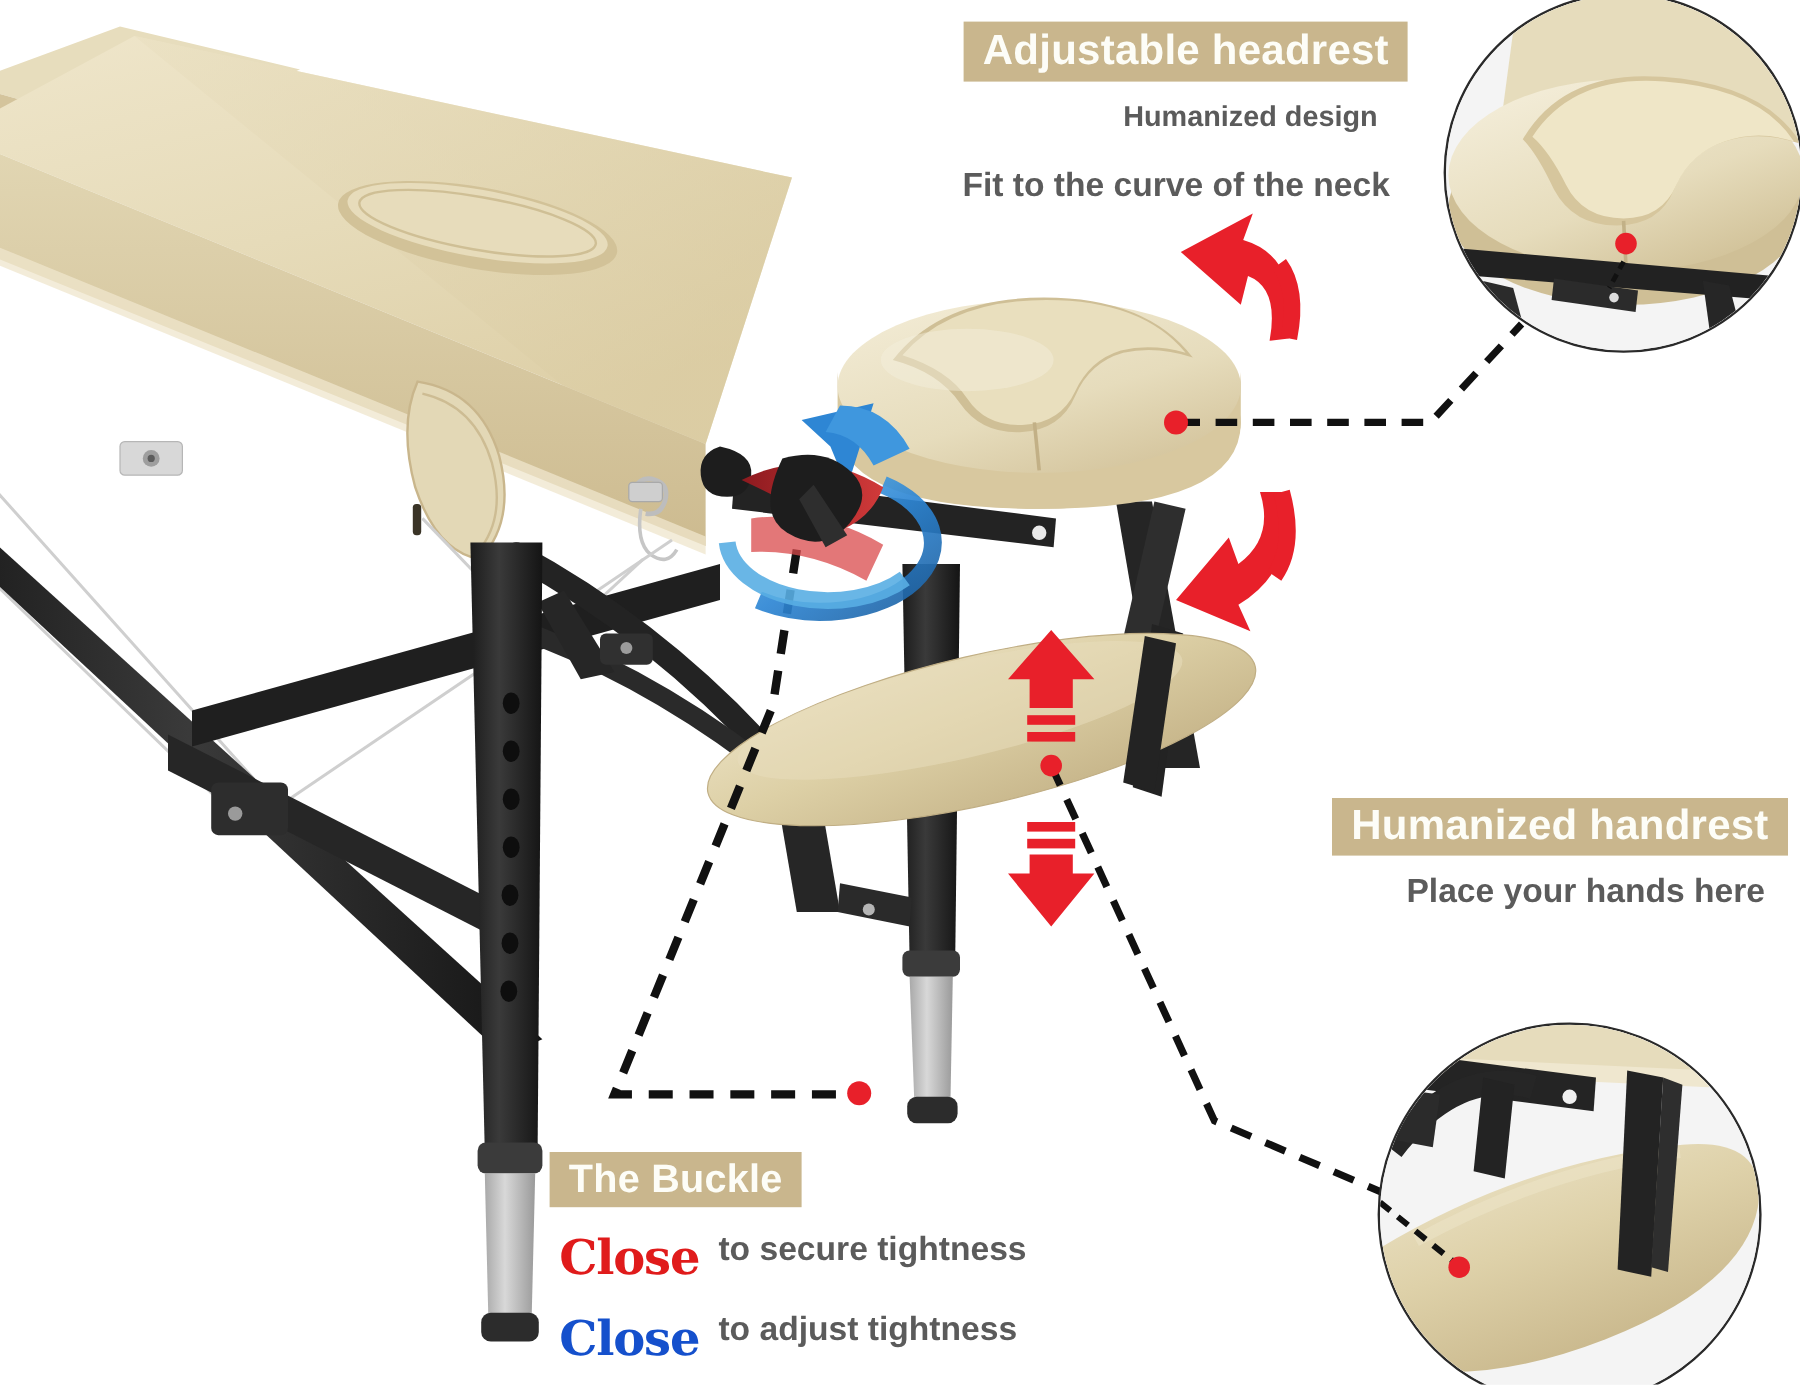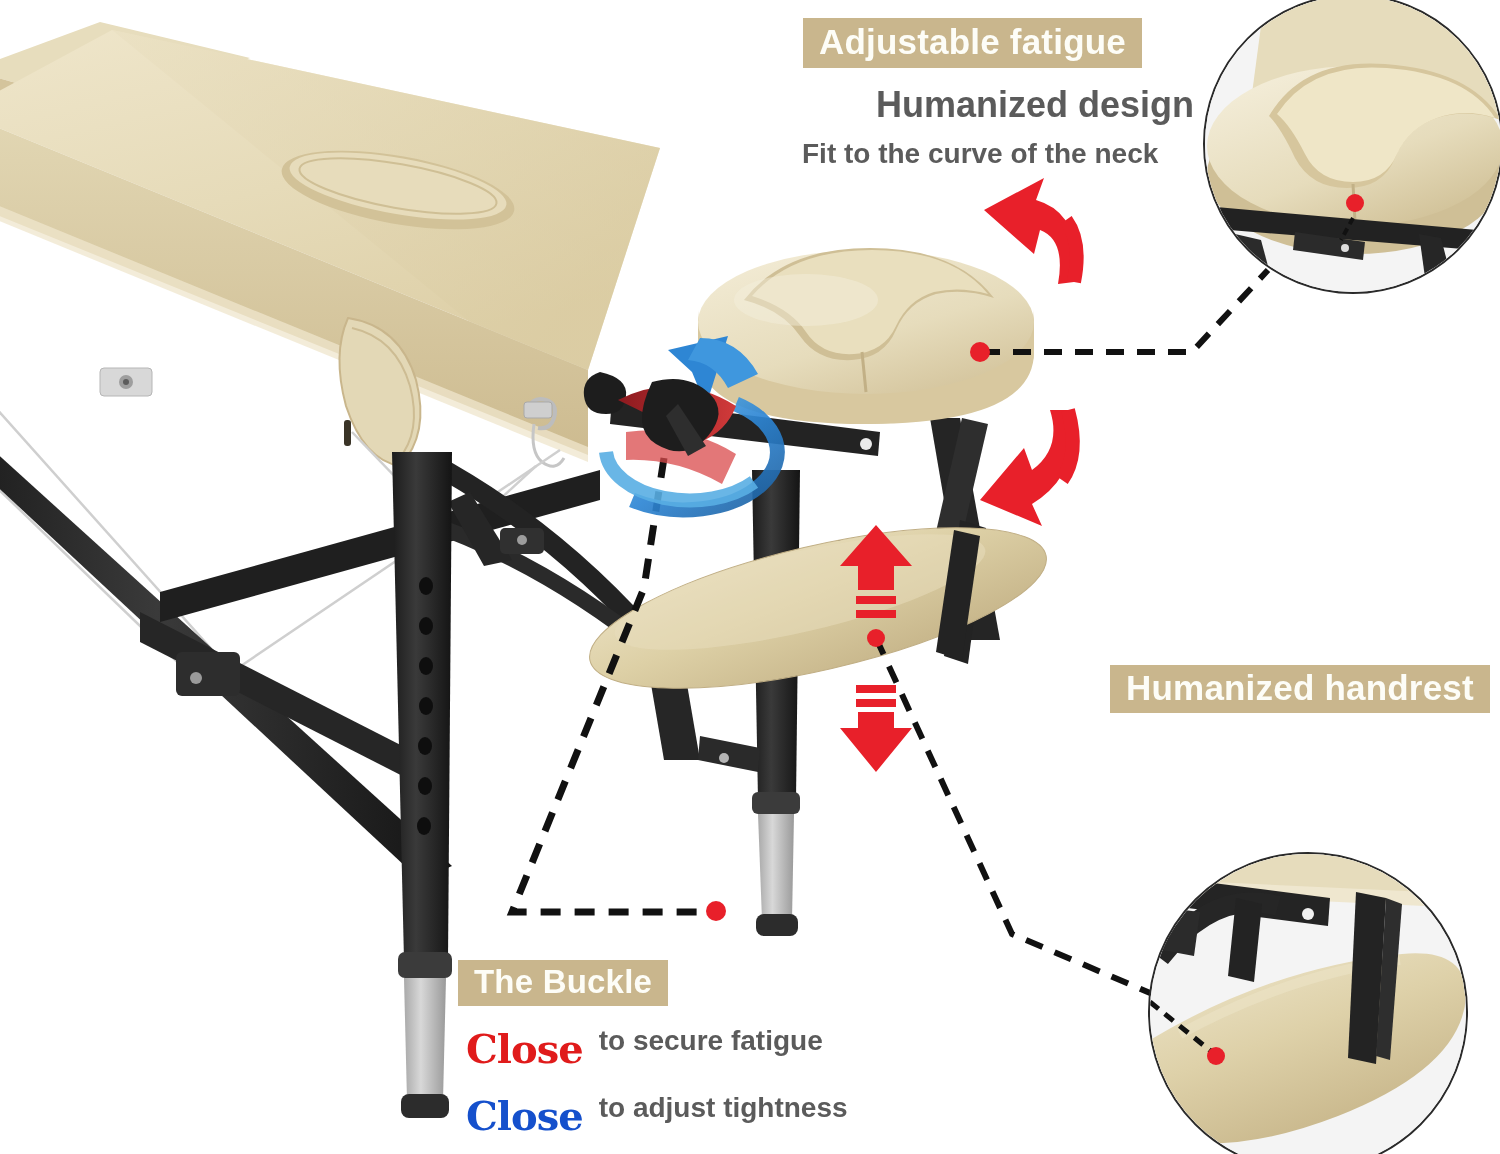--- a/index.html
+++ b/index.html
@@ -27,21 +27,21 @@
     box-sizing:border-box;
   }
   .sub{
     position:absolute;
     color:#5b5b5b;
     font-weight:bold;
     white-space:nowrap;
   }
 
   #banner-headrest{left:803px;top:18px;height:50px;font-size:35px;}
-  #sub-headrest-1{left:876px;top:84px;font-size:36px;}
+  #sub-headrest-1{left:936px;top:84px;font-size:24px;}
   #sub-headrest-2{left:802px;top:138px;font-size:28px;}
 
   #banner-handrest{left:1110px;top:665px;height:48px;font-size:35px;}
   #sub-handrest-1{left:1172px;top:727px;font-size:28px;}
   #sub-handrest-2{left:1104px;top:780px;font-size:28px;}
 
   #banner-buckle{left:458px;top:960px;height:46px;font-size:33px;}
   .buckle-row{position:absolute;white-space:nowrap;display:flex;align-items:flex-start;}
   #buckle-row-1{left:466px;top:1025px;}
   #buckle-row-2{left:466px;top:1092px;}
@@ -359,36 +359,37 @@
 
       <path d="M 206,38 L 236,44 L 226,210 L 198,204 Z" fill="#232323"></path>
       <path d="M 236,44 L 252,50 L 240,206 L 226,202 Z" fill="#2e2e2e"></path>
 
       <path d="M 0,148 L 62,198" stroke="#111" stroke-width="5" stroke-dasharray="11 8" fill="none"></path>
       <circle cx="66" cy="202" r="9" fill="#e8202a"></circle>
     </svg>
   </div>
 
   <div class="banner" id="banner-headrest">
-    <span>Adjustable fatigue</span>
+    <span>Adjustable headrest</span>
   </div>
   <div class="sub" id="sub-headrest-1">Humanized design</div>
   <div class="sub" id="sub-headrest-2">Fit to the curve of the neck</div>
 
   <div class="banner" id="banner-handrest">
     <span>Humanized handrest</span>
   </div>
+  <div class="sub" id="sub-handrest-1">Place your hands here</div>
 
   <div class="banner" id="banner-buckle">
     <span>The Buckle</span>
   </div>
 
   <div class="buckle-row" id="buckle-row-1">
     <span class="kw red">Close</span>
-    <span class="kw-tail">to secure fatigue</span>
+    <span class="kw-tail">to secure tightness</span>
   </div>
 
   <div class="buckle-row" id="buckle-row-2">
     <span class="kw blue">Close</span>
     <span class="kw-tail">to adjust tightness</span>
   </div>
 
 </div>
 
 </body></html>

